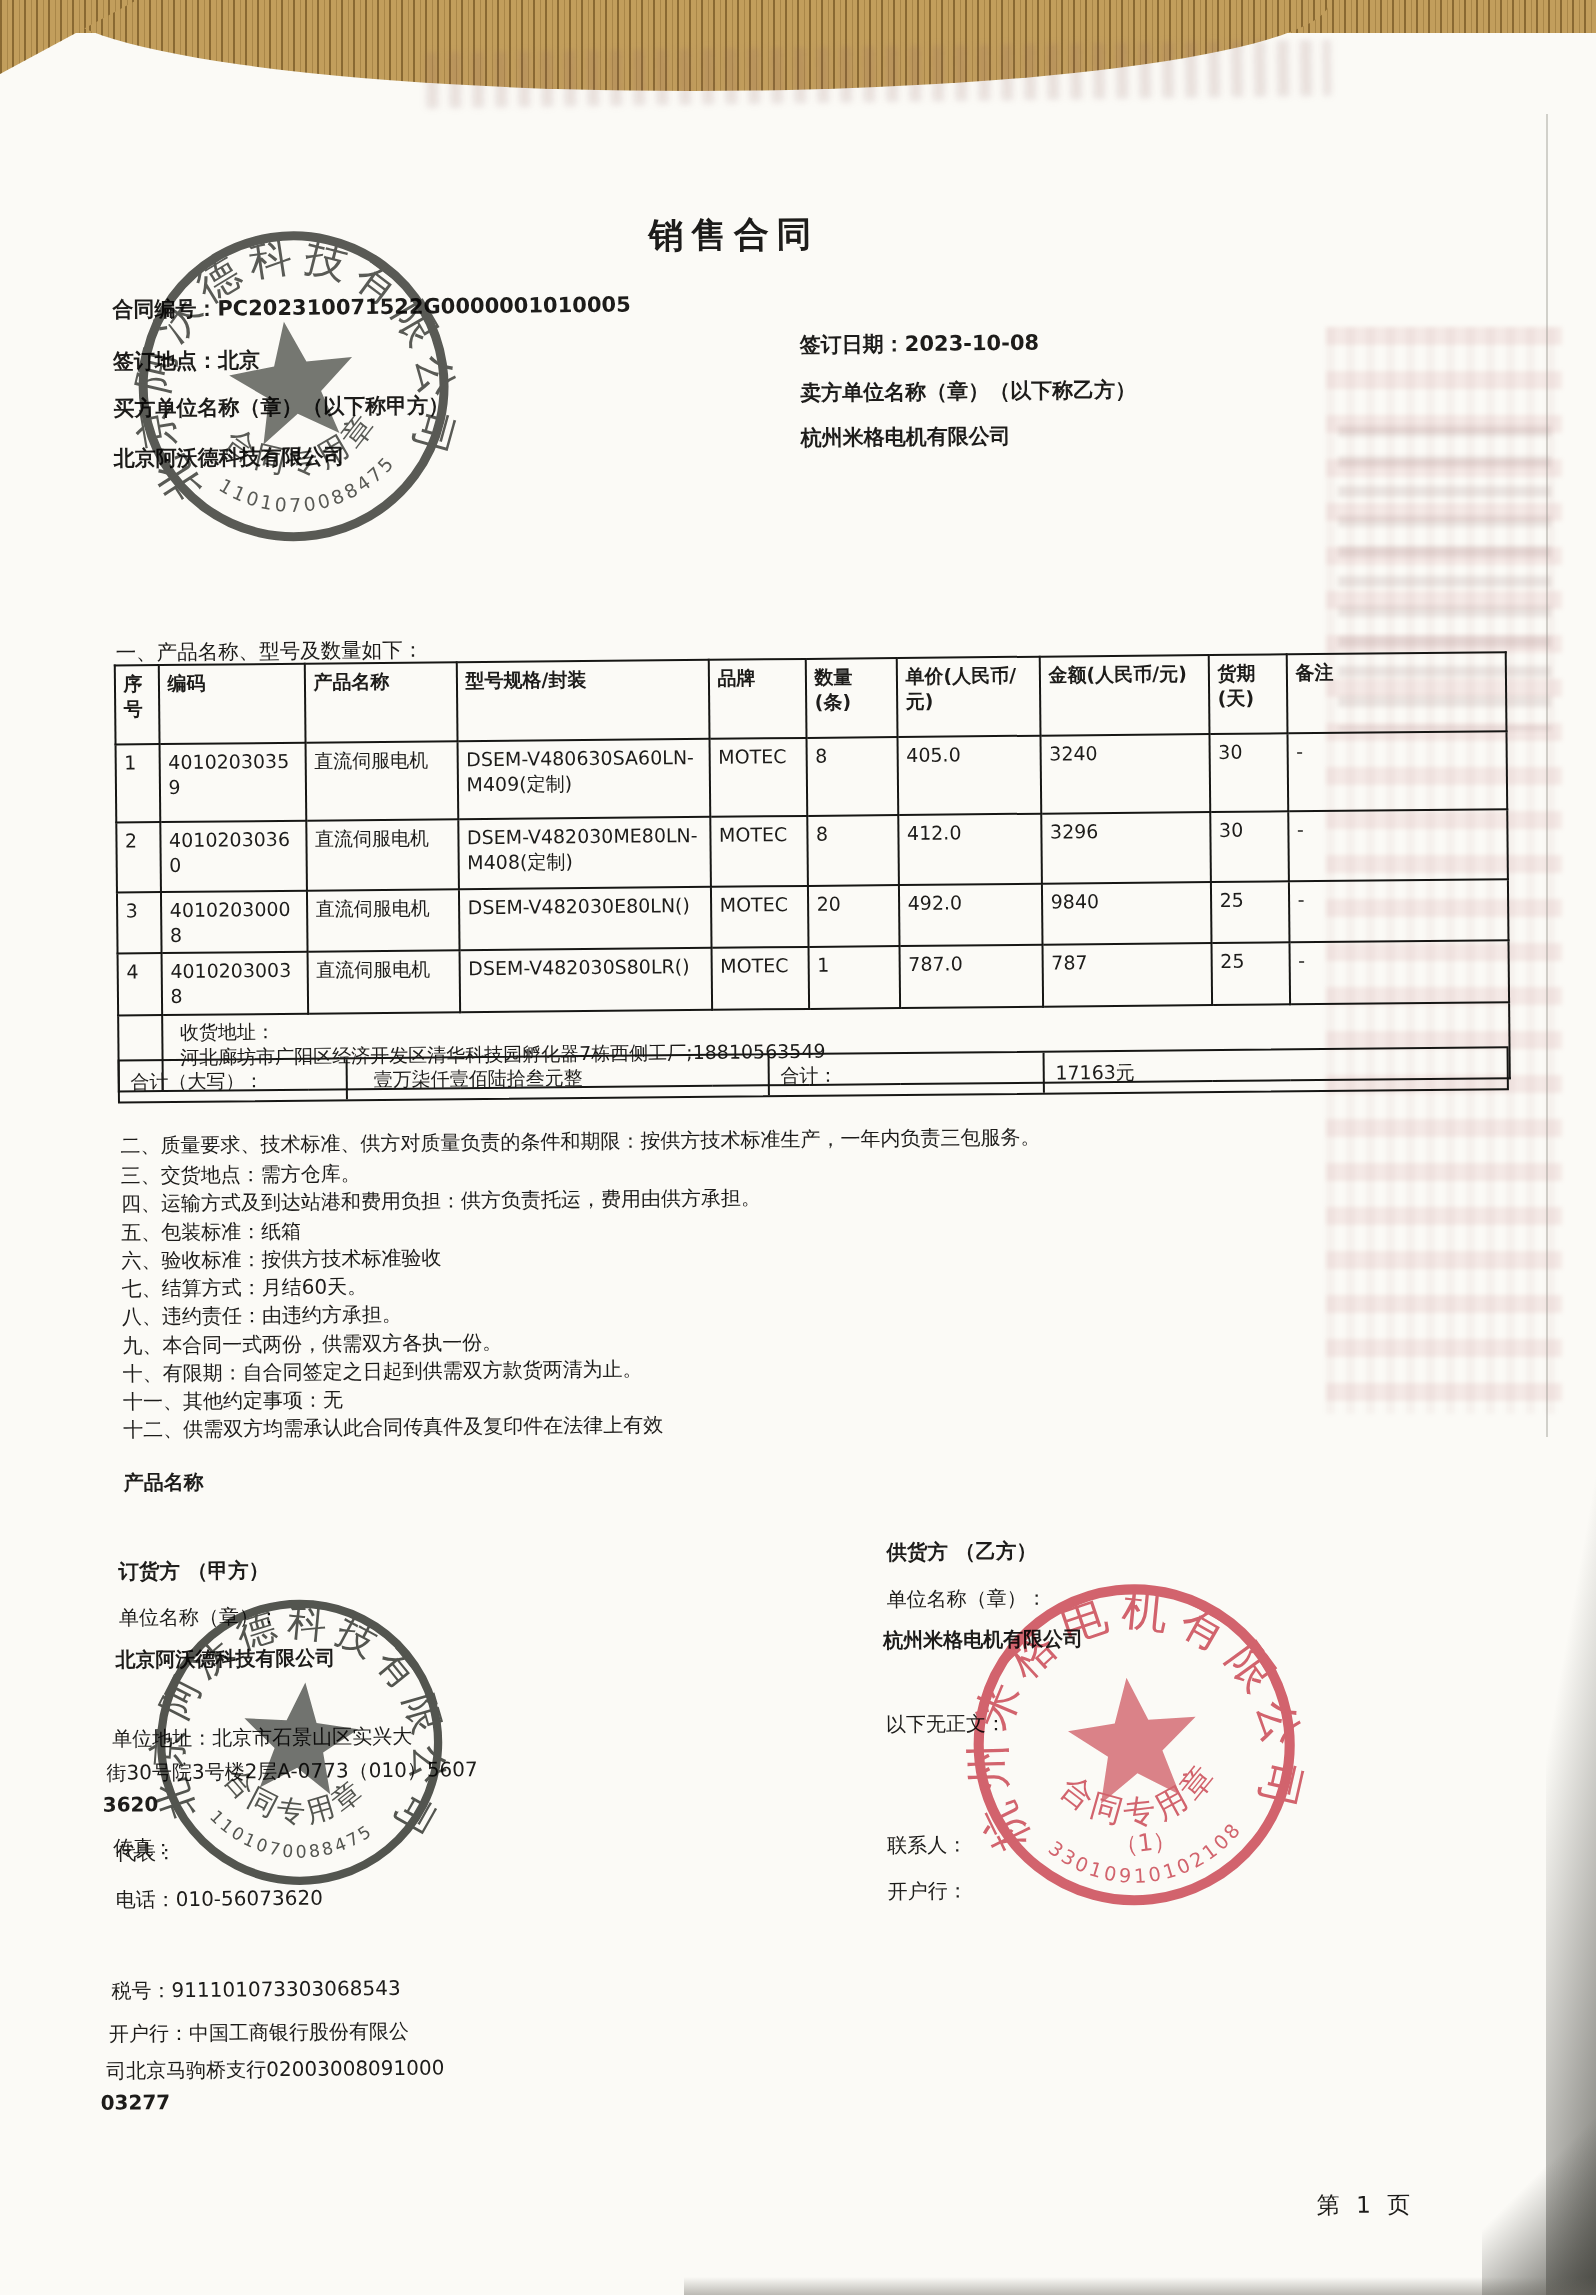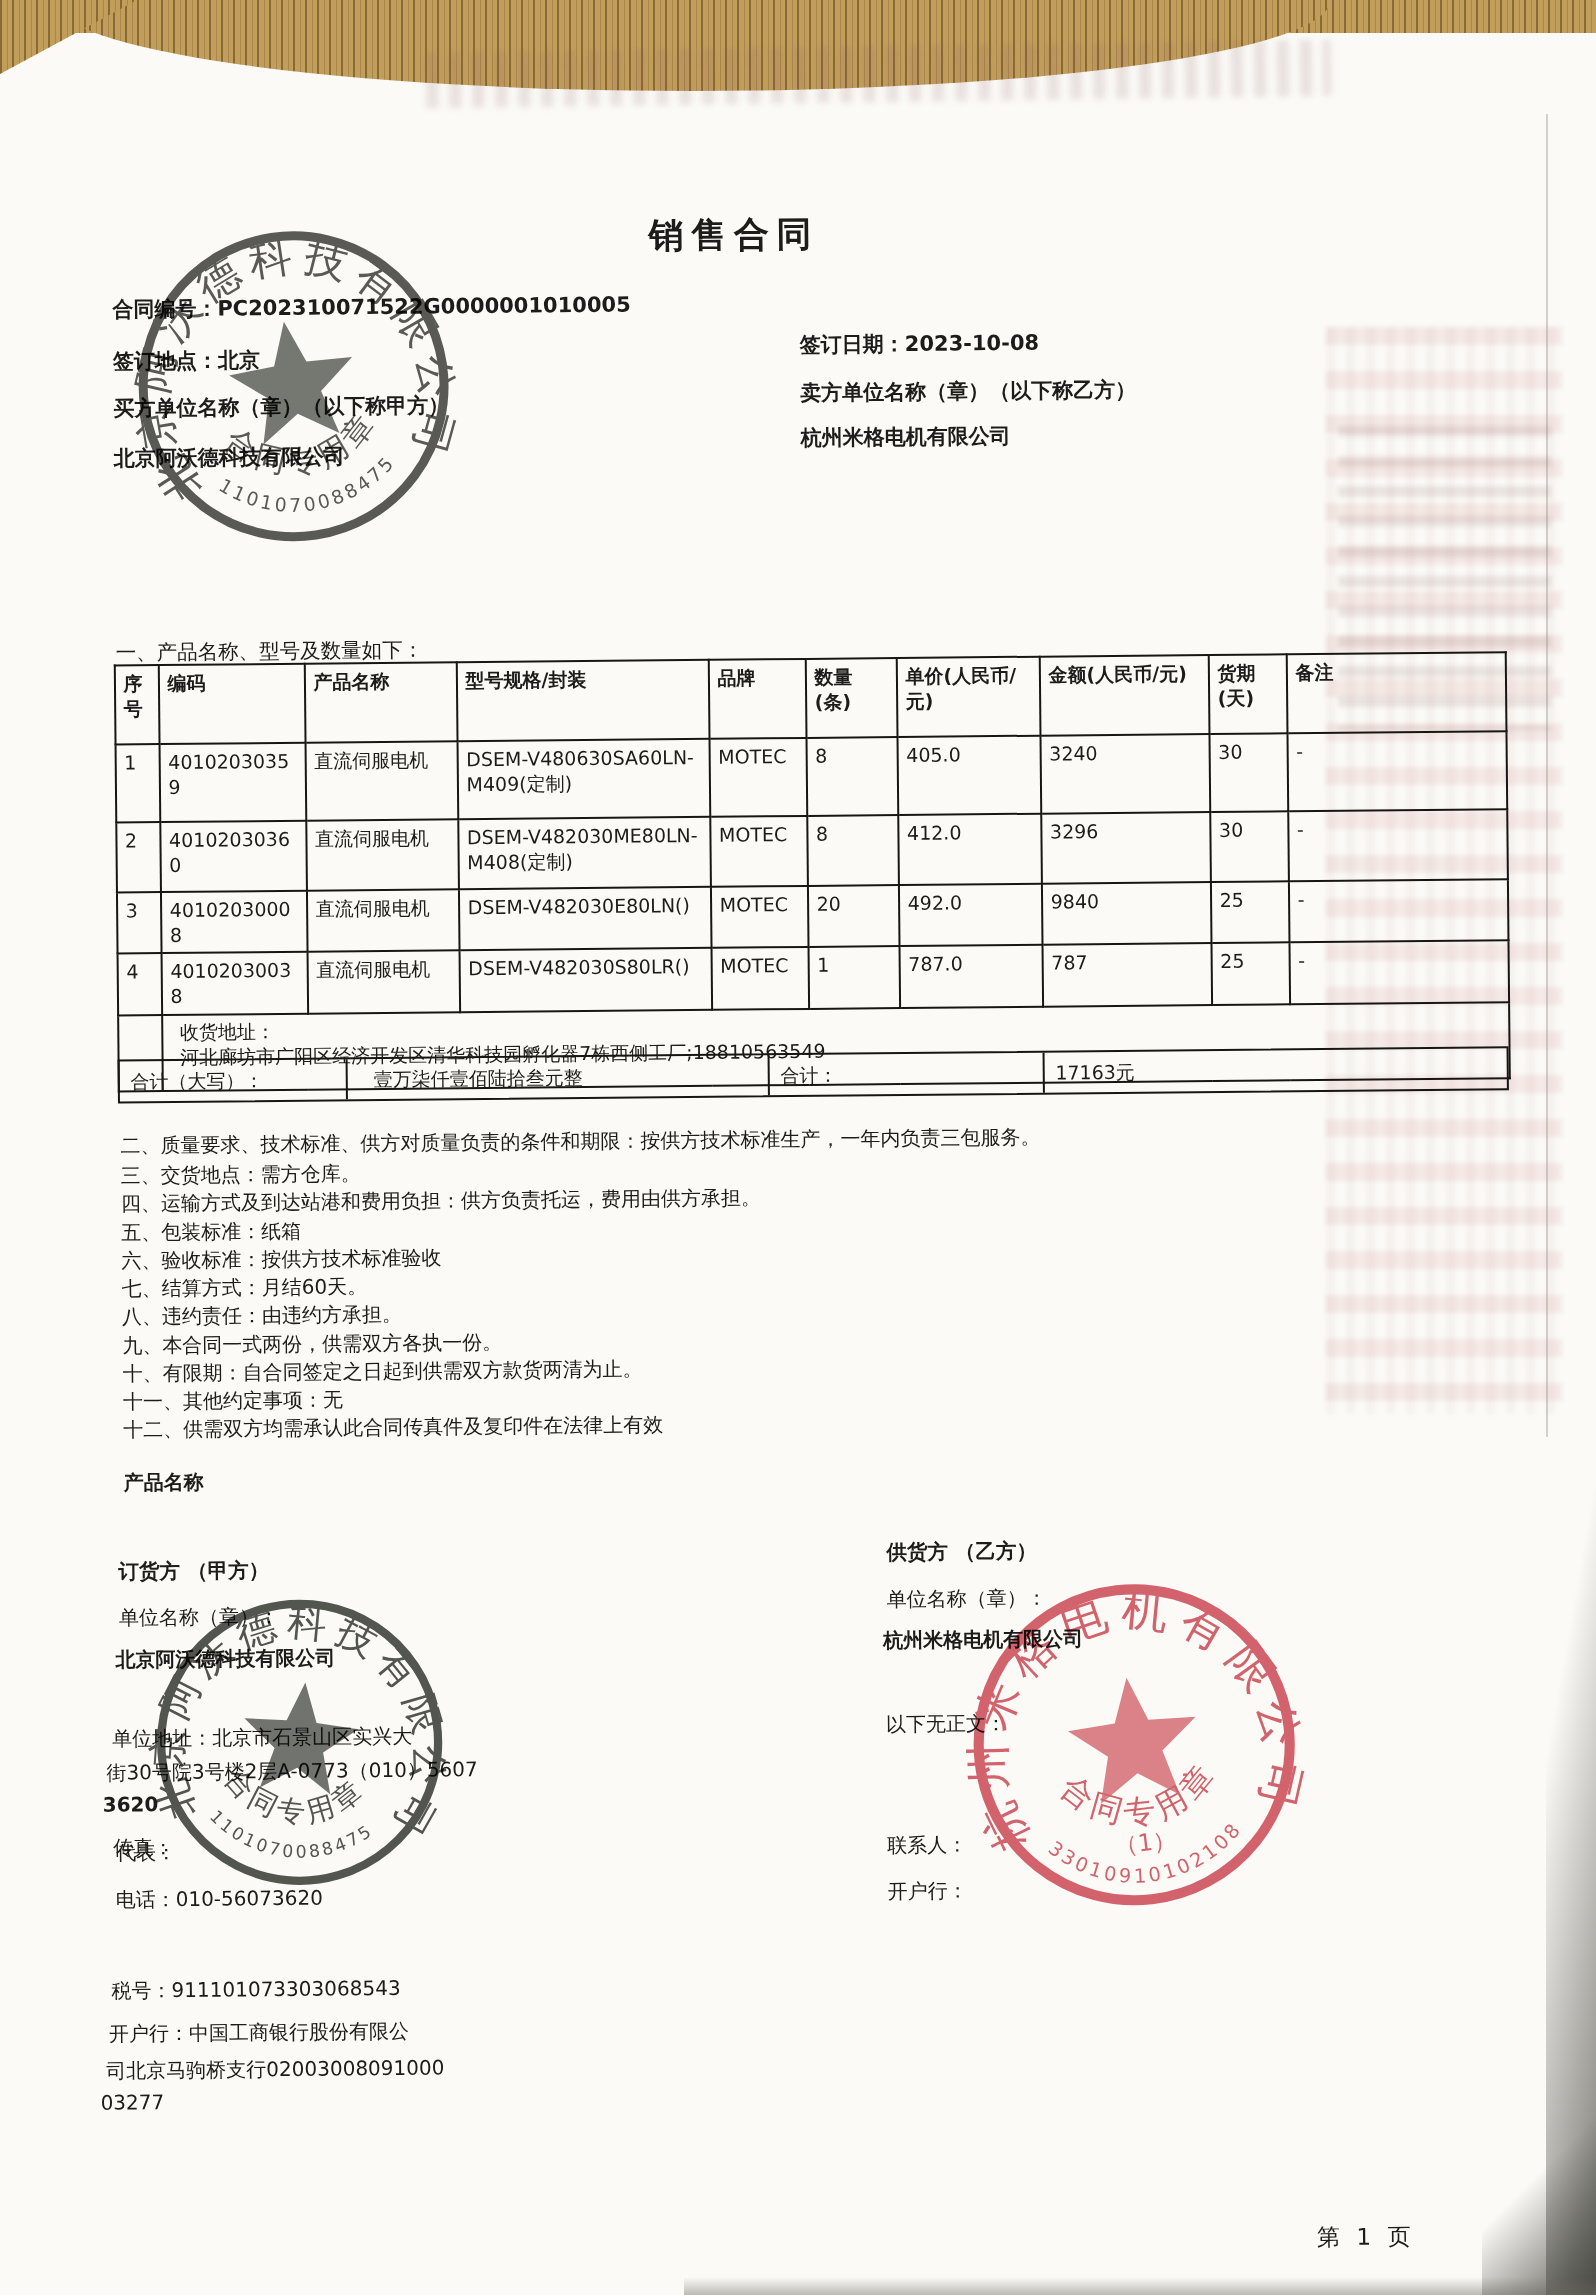--- a/index.html
+++ b/index.html
@@ -52,21 +52,21 @@
       box-sizing:border-box;font-size:19px;z-index:3;}
   .totalrow>div{border-right:2.3px solid #161614;box-sizing:border-box;padding:7.6px 9px 0 10.6px;}
   .totalrow>div:last-child{border-right:none;}
   .tc1{width:228px;}  .tc2{width:422px;padding-left:26px !important;}
   .tc3{width:275px;}  .tc4{flex:1;}
   
   .term{left:120px;width:1254px;font-size:20px;font-weight:500;white-space:nowrap;}
   
   svg.stamp{position:absolute;mix-blend-mode:multiply;}
   
-  .footer{font-size:23px;letter-spacing:4.6px;font-weight:500;margin-top:32px;}
+  .footer{font-size:23px;letter-spacing:4.6px;font-weight:500;}
 </style>
 </head>
 <body>
 
 <div id="stage">
 
   <div class="abs wood wood-band"></div>
   <div class="abs wood wood-curve"></div>
   <div class="abs wood wood-corner"></div>
 
@@ -208,21 +208,21 @@
     <div class="abs t26" style="left:109px;top:1833px;">代表：</div>
     <div class="abs t26" style="left:108px;top:1880px;">
       <span>电话：</span><span>010-56073620</span>
     </div>
     <div class="abs t26" style="left:106px;top:1828px;">传真：</div>
     <div class="abs t26" style="left:103px;top:1971px;">
       <span>税号：</span><span>911101073303068543</span>
     </div>
     <div class="abs t26" style="left:100px;top:2014px;">开户行：中国工商银行股份有限公</div>
     <div class="abs t26" style="left:97px;top:2051px;">司北京马驹桥支行02003008091000</div>
-    <div class="abs t26" style="left:91px;top:2084px;">03277</div>
+    <div class="abs t26" style="left:91px;top:2084px;font-weight:bold;">03277</div>
 
     <div class="abs t27 b" style="left:882px;top:1539px;">供货方 （乙方）</div>
     <div class="abs t26" style="left:882px;top:1587px;">单位名称（章）：</div>
     <div class="abs t26 b" style="left:878px;top:1628px;">杭州米格电机有限公司</div>
     <div class="abs t26" style="left:880px;top:1712px;">以下无正文：</div>
     <div class="abs t26" style="left:880px;top:1833px;">联系人：</div>
     <div class="abs t26" style="left:880px;top:1879px;">开户行：</div>
 
     <div class="abs footer" style="left:1306px;top:2195px;">第 1 页</div>
 

